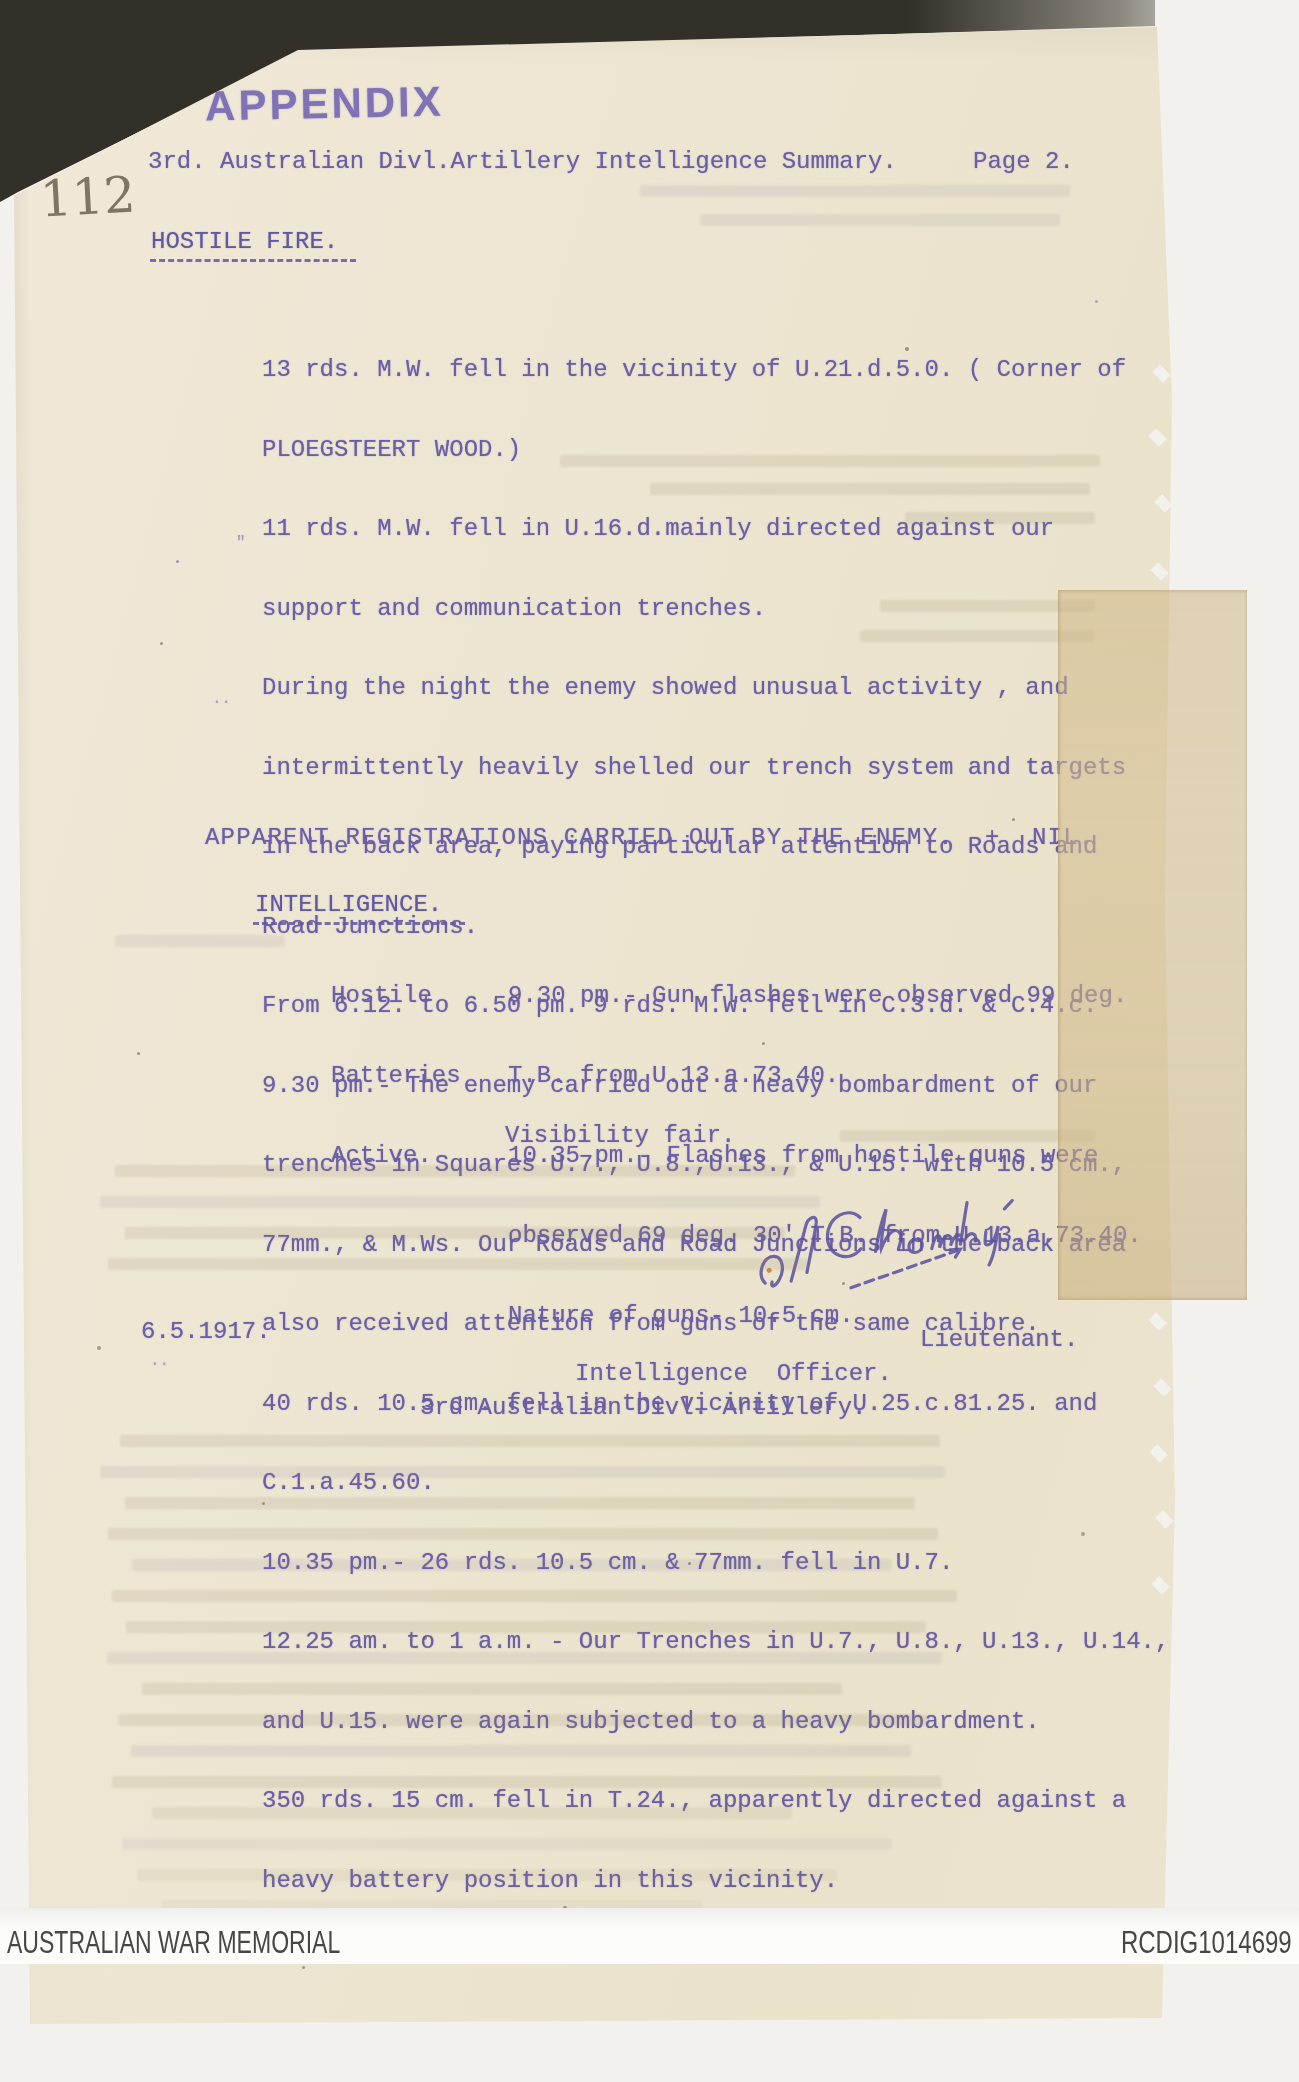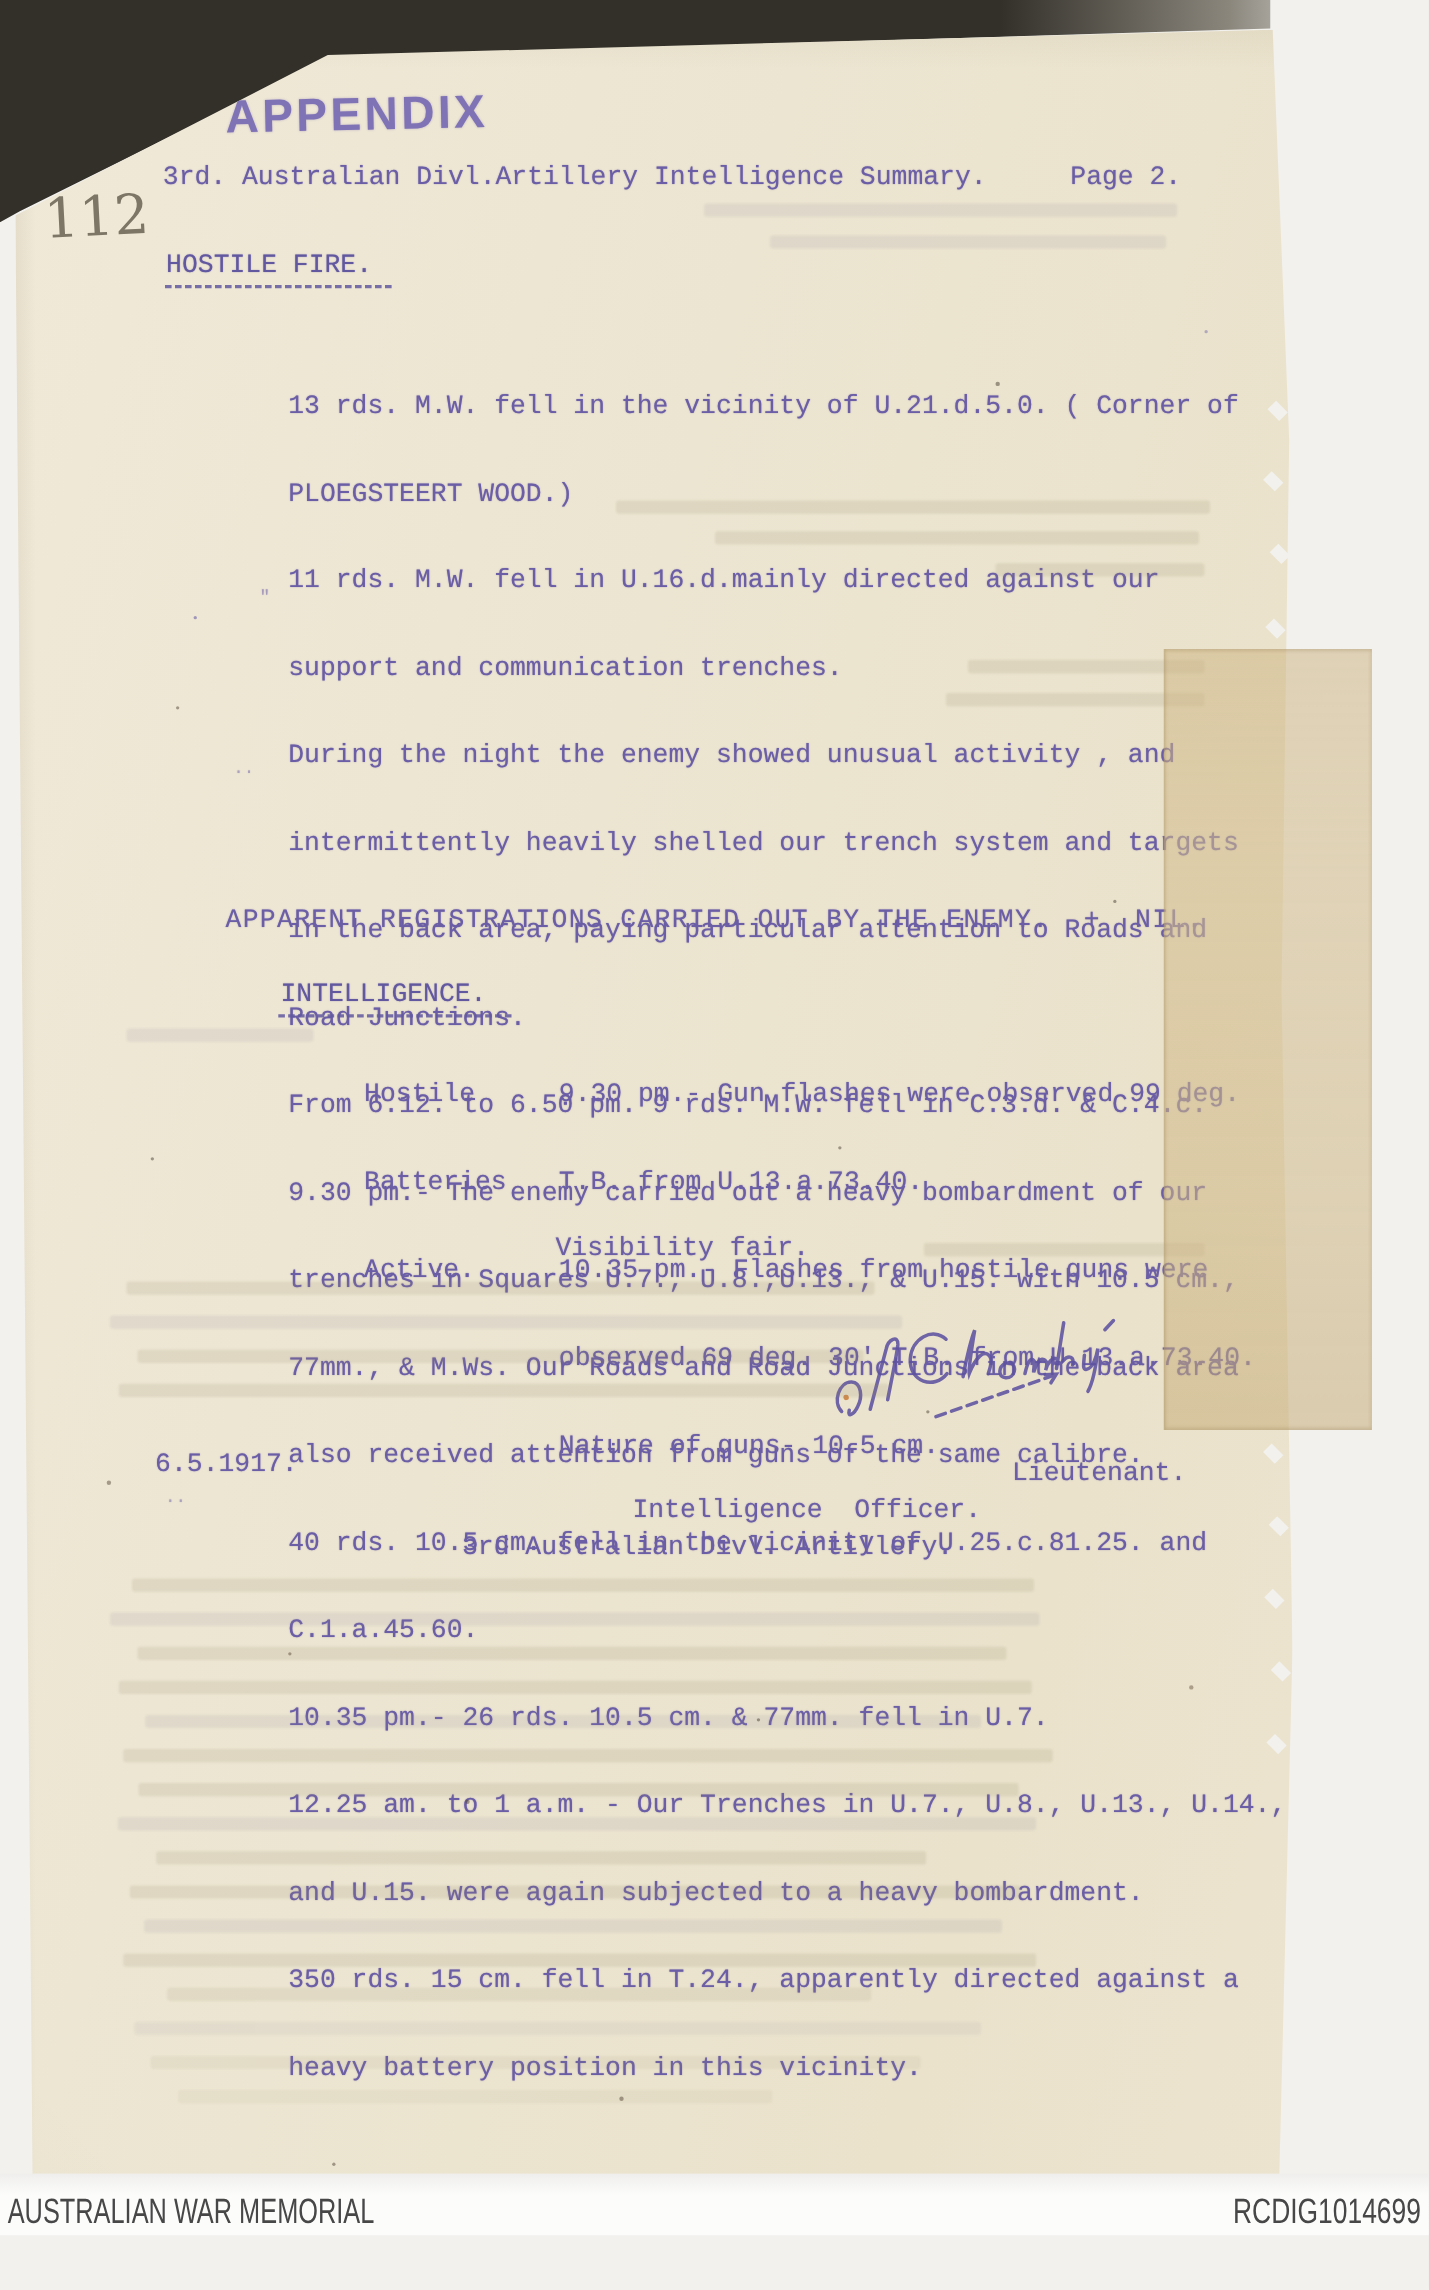--- a/index.html
+++ b/index.html
@@ -47,21 +47,21 @@
   
   .g{position:absolute;height:12px;border-radius:3px;background:rgba(148,136,106,.16);
      filter:blur(1px);}
   .gp{background:rgba(138,128,152,.13);}
 
   .sp{position:absolute;border-radius:50%;}
   .notch{position:absolute;width:15px;height:11px;background:#f2f1ee;transform:rotate(45deg);}
 
   .sig{transform:rotate(-9deg);}
 
-  .footer-bar{position:absolute;left:0;top:1976px;width:1299px;height:56px;
+  .footer-bar{position:absolute;left:0;top:1908px;width:1299px;height:56px;
     background:linear-gradient(to bottom,#efeeec,#fcfcfb 35%,#fcfcfb);}
   .footer-text{position:absolute;top:16px;font-family:"Liberation Sans",sans-serif;
     font-size:32px;font-weight:400;color:#474747;letter-spacing:0;}
   .footer-left{left:7px;transform:scaleX(.72);transform-origin:left center;}
   .footer-right{right:7px;transform:scaleX(.75);transform-origin:right center;}
 </style>
 </head>
 <body>
 
 <div class="scene">

